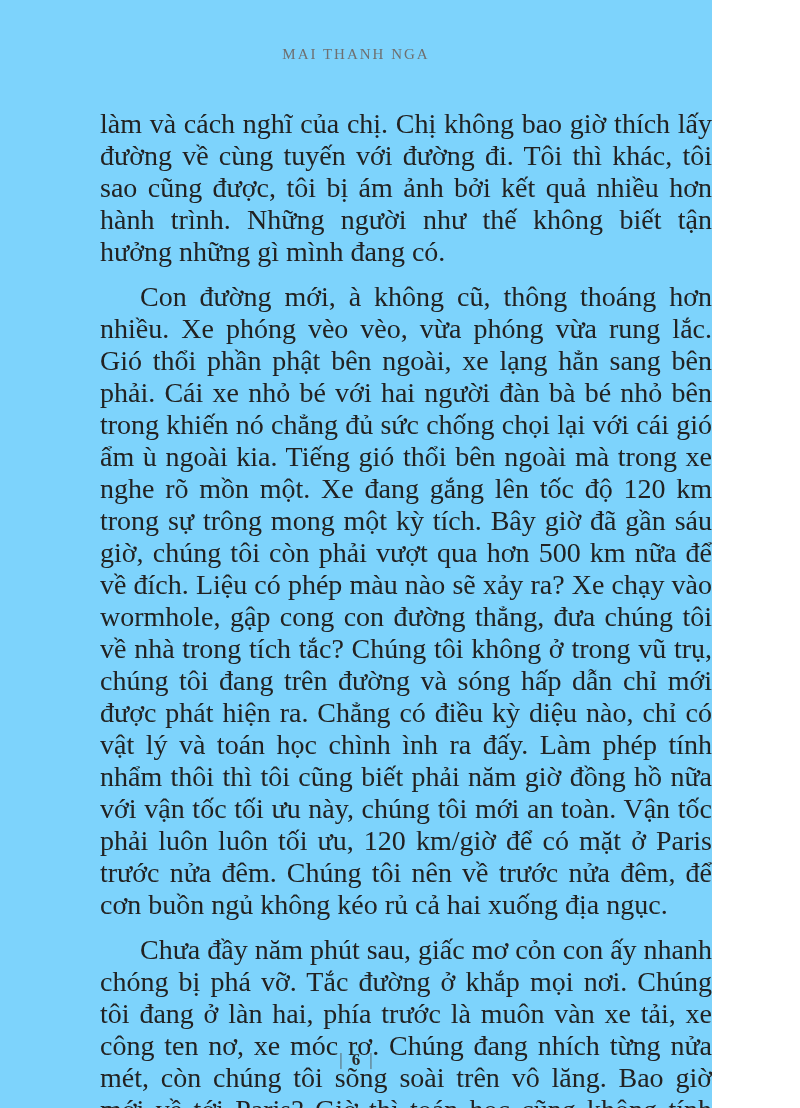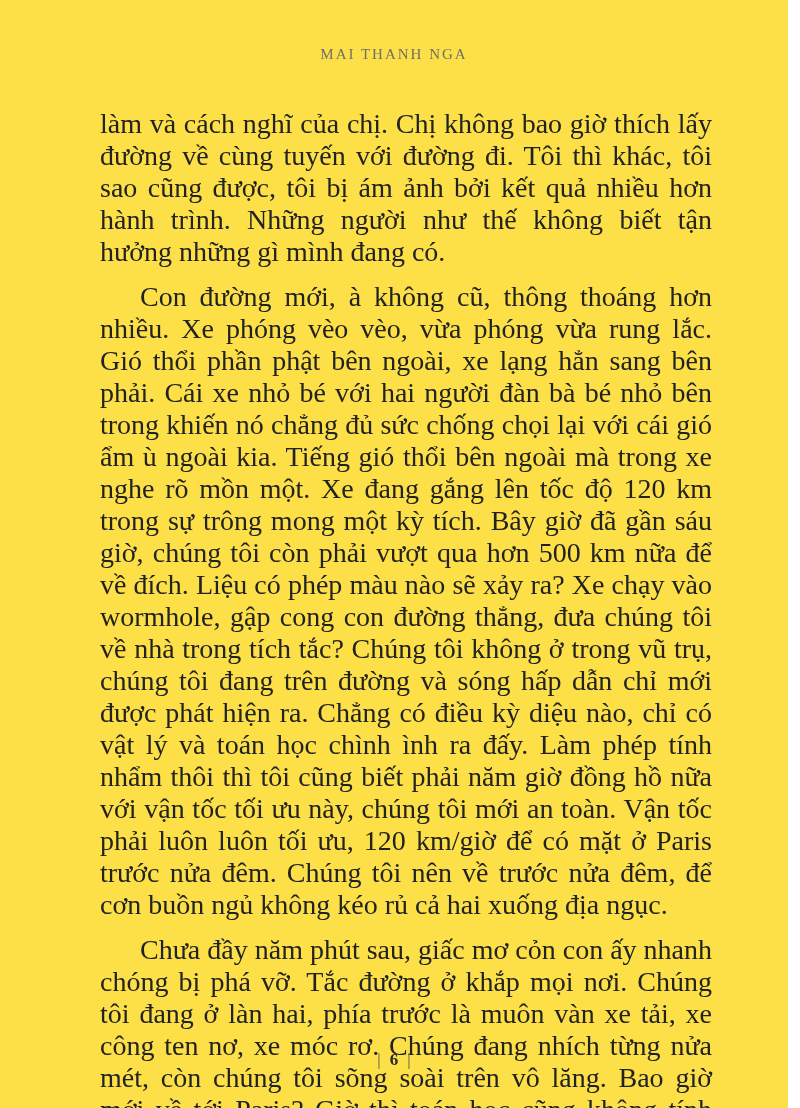--- a/index.html
+++ b/index.html
@@ -2,23 +2,23 @@
 <html><head>
 <meta charset="utf-8">
 <style>
   html, body {
     margin: 0;
     padding: 0;
     background: #ffffff;
   }
   .page {
     position: relative;
-    width: 788px;
+    width: 712px;
     height: 1108px;
-    background: #fde047;
+    background: #7dd3fc;
     font-family: "Liberation Serif", "DejaVu Serif", serif;
     color: #1c1c1c;
     overflow: hidden;
     box-sizing: border-box;
   }
   .running-head {
     position: absolute;
     top: 46px;
     left: 0;
     width: 100%;

